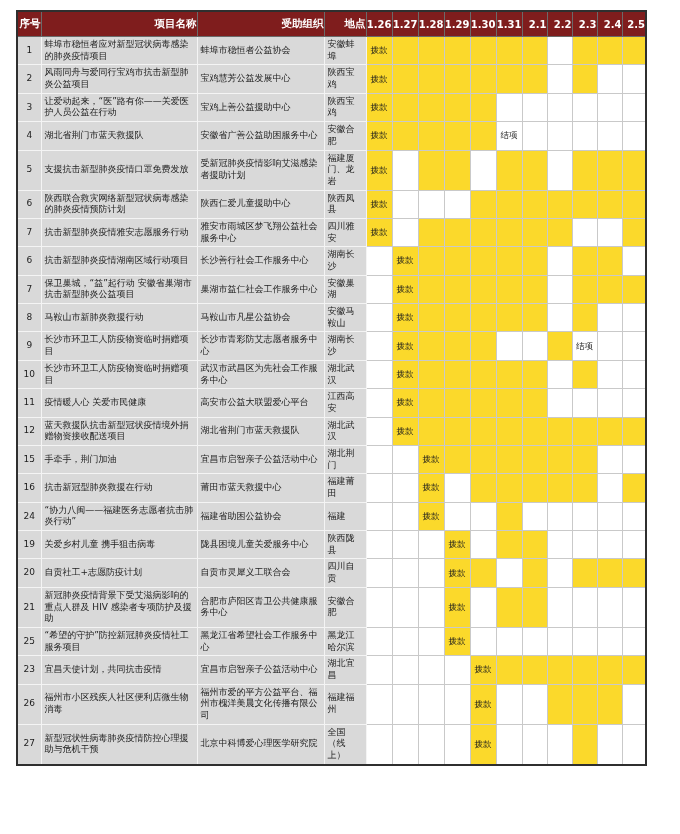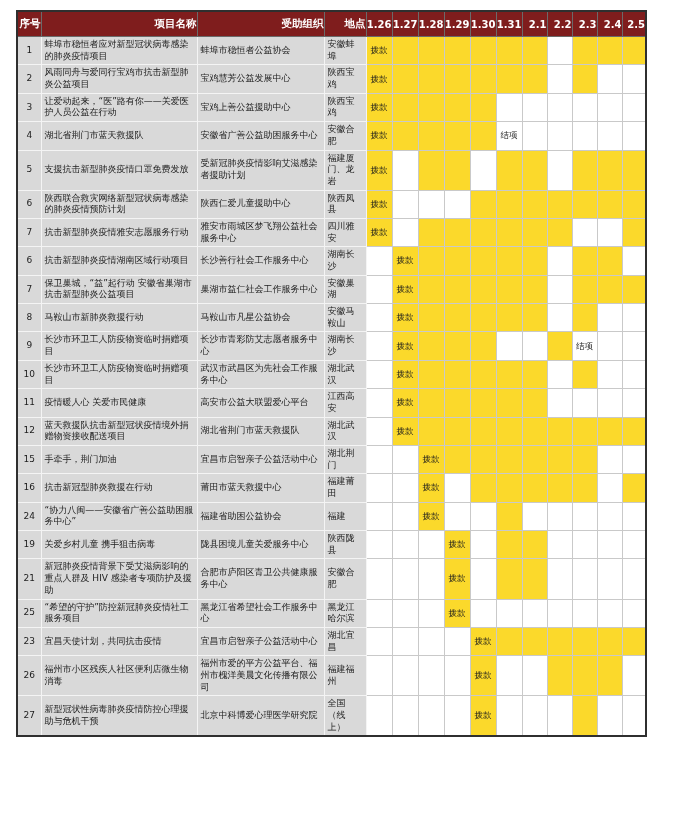--- a/index.html
+++ b/index.html
@@ -326,21 +326,21 @@
           <td class="date-cell fill"></td>
           <td class="date-cell fill"></td>
           <td class="date-cell fill"></td>
           <td class="date-cell fill"></td>
           <td class="date-cell fill"></td>
           <td class="date-cell"></td>
           <td class="date-cell fill"></td>
         </tr>
         <tr>
           <td class="meta num">24</td>
-          <td class="meta">“协力八闽——安徽省广善公益助困服务中心”</td>
+          <td class="meta">“协力八闽——福建医务志愿者抗击肺炎行动”</td>
           <td class="meta">福建省助困公益协会</td>
           <td class="meta">福建</td>
           <td class="date-cell"></td>
           <td class="date-cell"></td>
           <td class="date-cell fill">拨款</td>
           <td class="date-cell"></td>
           <td class="date-cell"></td>
           <td class="date-cell fill"></td>
           <td class="date-cell"></td>
           <td class="date-cell"></td>
@@ -357,20 +357,37 @@
           <td class="date-cell"></td>
           <td class="date-cell"></td>
           <td class="date-cell fill">拨款</td>
           <td class="date-cell"></td>
           <td class="date-cell fill"></td>
           <td class="date-cell fill"></td>
           <td class="date-cell"></td>
           <td class="date-cell"></td>
           <td class="date-cell"></td>
           <td class="date-cell"></td>
+        </tr>
+        <tr>
+          <td class="meta num">20</td>
+          <td class="meta">自贡社工+志愿防疫计划</td>
+          <td class="meta">自贡市灵犀义工联合会</td>
+          <td class="meta">四川自贡</td>
+          <td class="date-cell"></td>
+          <td class="date-cell"></td>
+          <td class="date-cell"></td>
+          <td class="date-cell fill">拨款</td>
+          <td class="date-cell fill"></td>
+          <td class="date-cell"></td>
+          <td class="date-cell fill"></td>
+          <td class="date-cell"></td>
+          <td class="date-cell fill"></td>
+          <td class="date-cell fill"></td>
+          <td class="date-cell fill"></td>
         </tr>
         <tr>
           <td class="meta num">21</td>
           <td class="meta">新冠肺炎疫情背景下受艾滋病影响的重点人群及 HIV 感染者专项防护及援助</td>
           <td class="meta">合肥市庐阳区青卫公共健康服务中心</td>
           <td class="meta">安徽合肥</td>
           <td class="date-cell"></td>
           <td class="date-cell"></td>
           <td class="date-cell"></td>
           <td class="date-cell fill">拨款</td>

